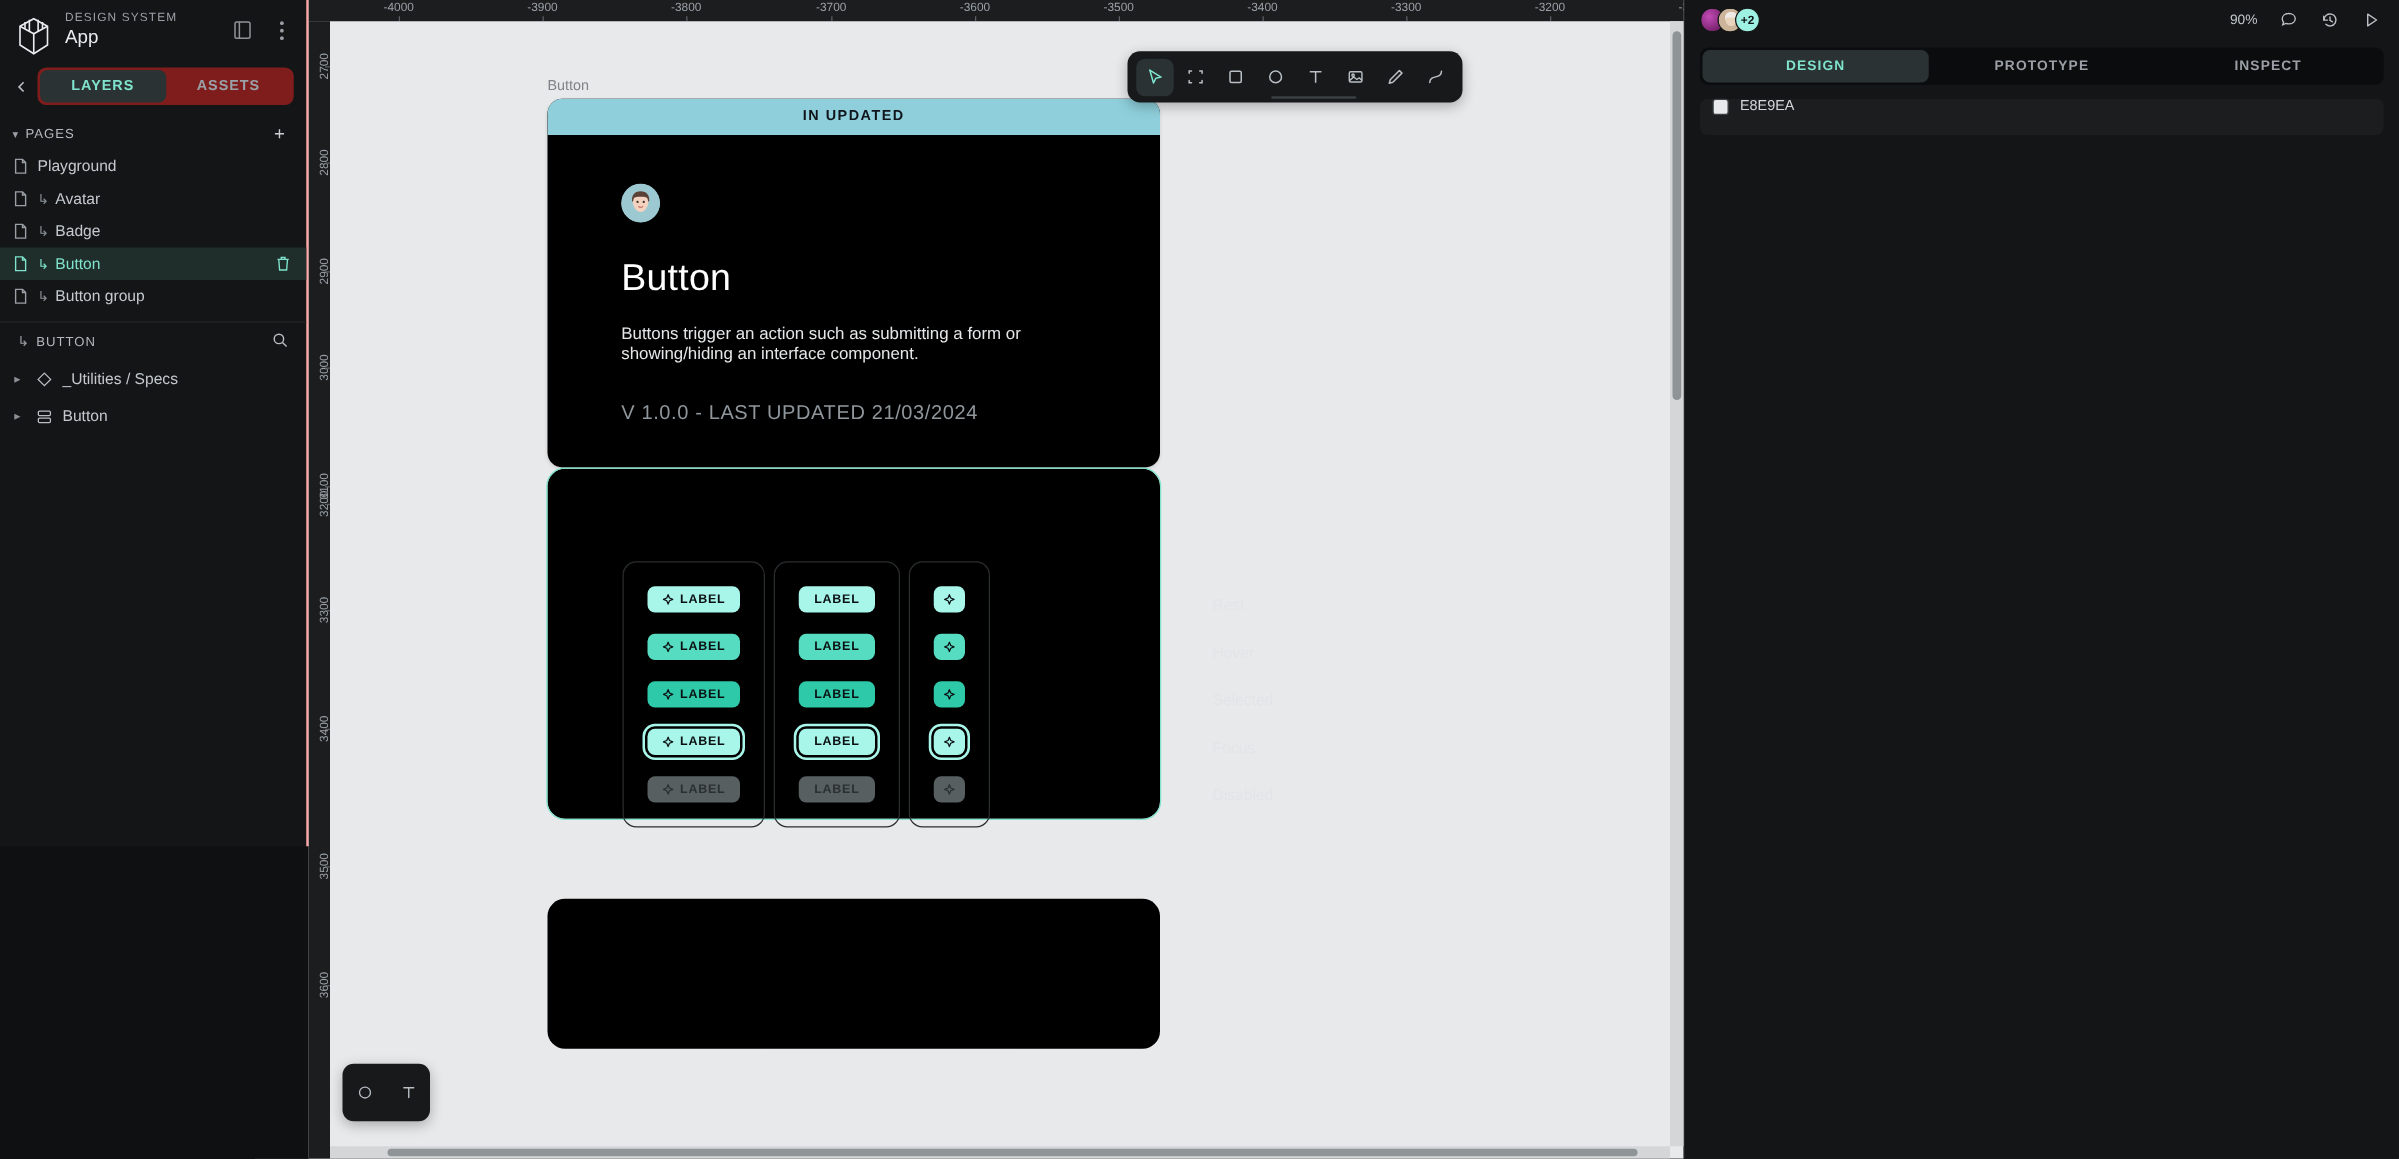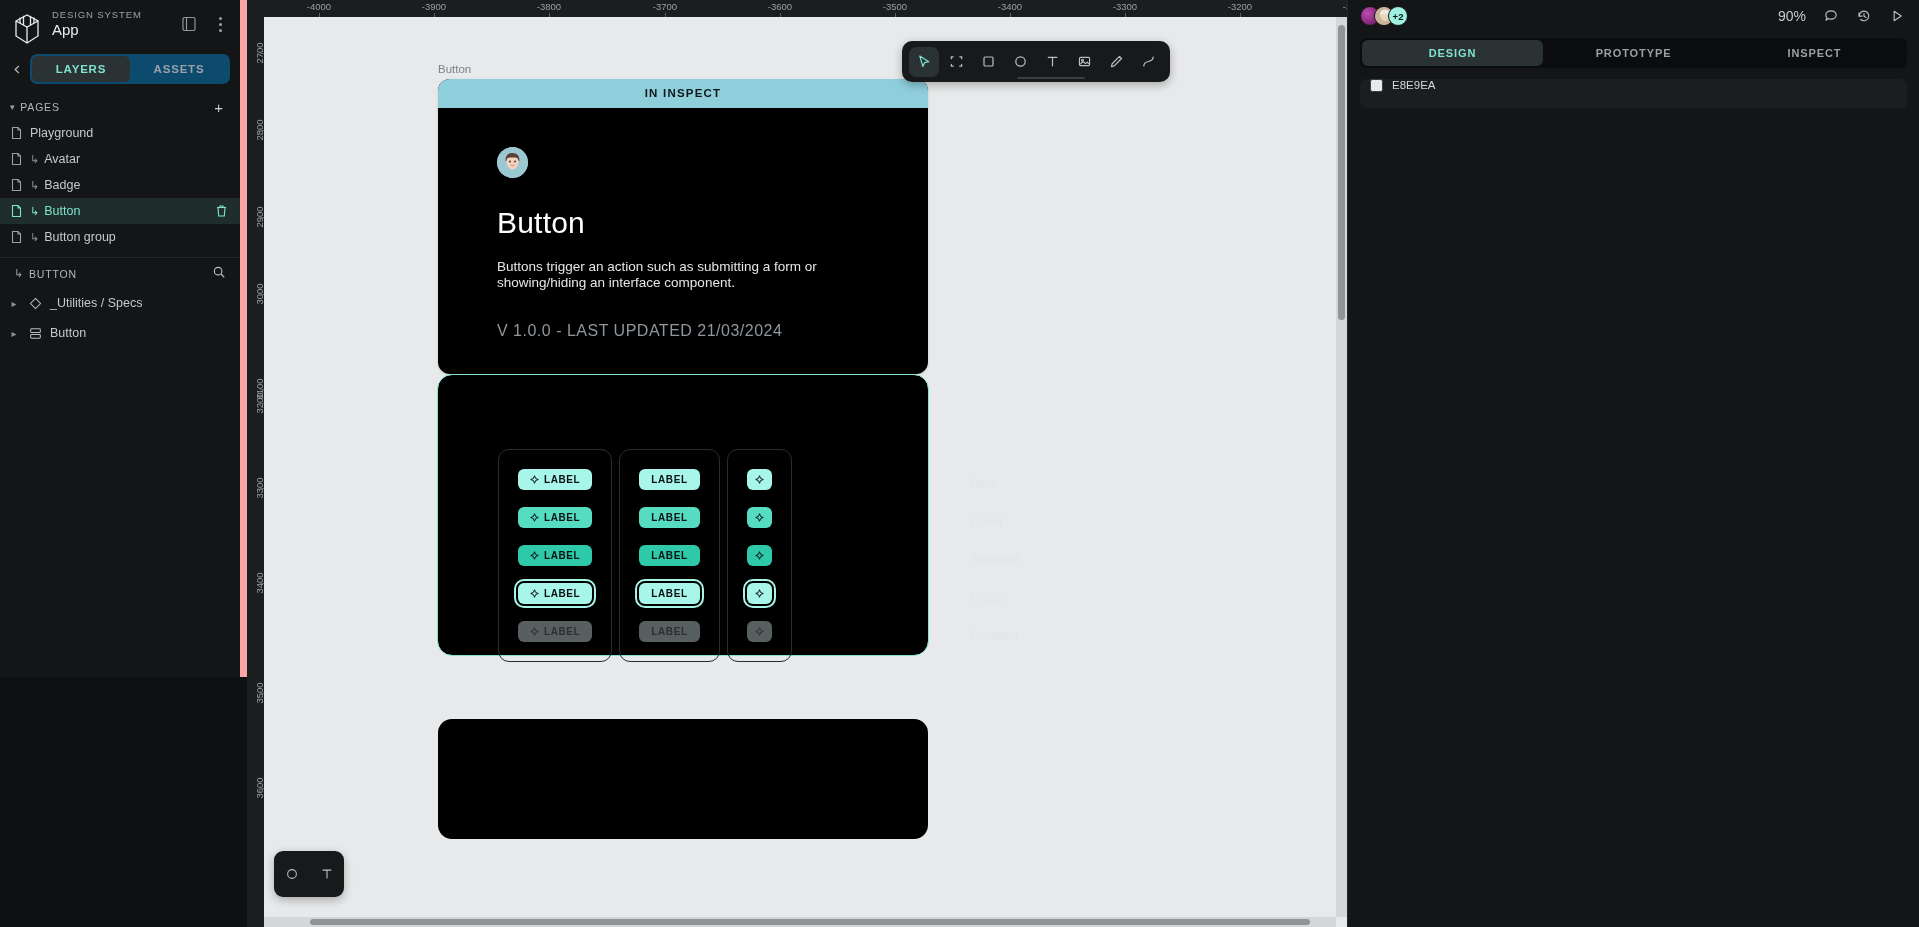--- a/index.html
+++ b/index.html
@@ -9,21 +9,21 @@
     background: #0f1011;
     font-family: "Liberation Sans", sans-serif;
     -webkit-font-smoothing: antialiased;
   }
   .app { position: relative; width: 1919px; height: 927px; display: flex; }
 
   
   .sidebar {
     width: 247px; height: 677px;
     background: #141516;
-    border-right: 7px solid #fca5a5;
+    border-right: 2px solid #fca5a5;
     display: flex; flex-direction: column;
     flex: 0 0 247px;
     position: relative;
   }
   .sb-head { display: flex; align-items: flex-start; padding: 10px 12px 8px 12px; gap: 10px; }
   .logo { width: 30px; height: 34px; flex: 0 0 30px; margin-top: 2px; }
   .proj { flex: 1; line-height: 1.1; }
   .proj-sys {
     font-size: 9.5px; letter-spacing: 0.9px; color: #9aa0a6;
     text-transform: uppercase; display: block; margin-bottom: 2px;
@@ -32,21 +32,21 @@
   .book-icon { width: 18px; height: 18px; margin-top: 5px; opacity: .75; cursor: pointer; }
   .kebab { width: 16px; height: 18px; margin-top: 5px; margin-left: 4px; display:flex; flex-direction:column;
            align-items:center; justify-content:center; gap:3px; cursor:pointer; }
   .kebab i { width: 3px; height: 3px; border-radius: 50%; background: #9aa0a6; display:block; }
 
   .tabs-wrap { display: flex; align-items: center; padding: 0 10px 8px 6px; gap: 2px; }
   .back-chev {
     width: 22px; height: 26px; display: flex; align-items: center; justify-content: center;
     color: #b9bfc4; font-size: 13px; cursor: pointer; flex: 0 0 22px;
   }
-  .tabs { flex: 1; display: flex; background: #0c4a6e; border-radius: 7px; padding: 2px; }
+  .tabs { flex: 1; display: flex; background: #7f1d1d; border-radius: 7px; padding: 2px; }
   .tab {
     flex: 1; text-align: center; font-size: 11.5px; letter-spacing: 0.8px;
     padding: 7px 0; border-radius: 6px; color: #9aa0a6; cursor: pointer;
     font-weight: 600;
   }
   .tab.active { background: #2b3233; color: #7fe3cd; }
 
   .section-hdr {
     display: flex; align-items: center; gap: 5px;
     padding: 9px 12px 7px 10px; font-size: 10.5px; letter-spacing: 0.8px;
@@ -257,21 +257,21 @@
     width: 20px; height: 20px; border-radius: 50%; margin-right: -6px;
     border: 1.5px solid #141516; overflow: hidden; position: relative;
   }
   .av.a1 { background: radial-gradient(circle at 35% 35%, #c24bb6, #5b1350); }
   .av.a2 { background: linear-gradient(160deg,#d8c2a8,#8a6f55); }
   .av.plus {
     background: #9ef0e3; color: #0e1415; font-size: 9.5px; font-weight: 700;
     display: flex; align-items: center; justify-content: center; margin-right: 0;
   }
   .rp-right { margin-left: auto; display: flex; align-items: center; gap: 16px; }
-  .zoom-label { font-size: 14px; color: #c3c9ce; cursor: pointer; text-align: center; }
+  .zoom-label { font-size: 11px; color: #c3c9ce; cursor: pointer; text-align: center; }
   .rp-ico { width: 17px; height: 17px; cursor: pointer; display:flex; align-items:center; justify-content:center; }
 
   .rp-tabs {
     margin: 8px 12px 0 12px; background: #0b0c0d; border-radius: 7px;
     display: flex; padding: 2px;
   }
   .rp-tab {
     flex: 1; text-align: center; font-size: 11px; letter-spacing: .9px;
     padding: 7px 0; border-radius: 6px; color: #9aa0a6; cursor: pointer; font-weight: 600;
   }
@@ -534,21 +534,21 @@
           <span>3600</span>
           <i></i>
         </div>
     </div>
 
     <div class="canvas-surface">
 
       <div class="frame-label">Button</div>
 
       <section class="card-intro">
-        <div class="status-bar">IN INSPECT</div>
+        <div class="status-bar">IN UPDATED</div>
         <div class="card-body">
           <div class="avatar-big">
             <svg viewBox="0 0 31 31" width="31" height="31">
               <circle cx="15.5" cy="15.5" r="15.5" fill="#9cc9d1"></circle>
               <path d="M15.5 7 C11.4 7 9.2 9.8 9.2 13.6 C9.2 18.3 11.9 22.5 15.5 22.5 C19.1 22.5 21.8 18.3 21.8 13.6 C21.8 9.8 19.6 7 15.5 7 Z" fill="#f3d2c0"></path>
               <path d="M15.5 6 C10.6 6 8.4 9.2 8.6 13.4 C8.7 15 9.4 14.4 9.8 12.5 C10.2 10.6 12 10.4 15.5 10.4 C19 10.4 20.8 10.6 21.2 12.5 C21.6 14.4 22.3 15 22.4 13.4 C22.6 9.2 20.4 6 15.5 6 Z" fill="#5b4036"></path>
               <circle cx="13" cy="14.5" r=".9" fill="#3b2a22"></circle>
                 <circle cx="18" cy="14.5" r=".9" fill="#3b2a22"></circle>
               <path d="M13.8 18.2 Q15.5 19.6 17.2 18.2" stroke="#c9796c" stroke-width=".9" fill="none" stroke-linecap="round"></path>
             </svg>

